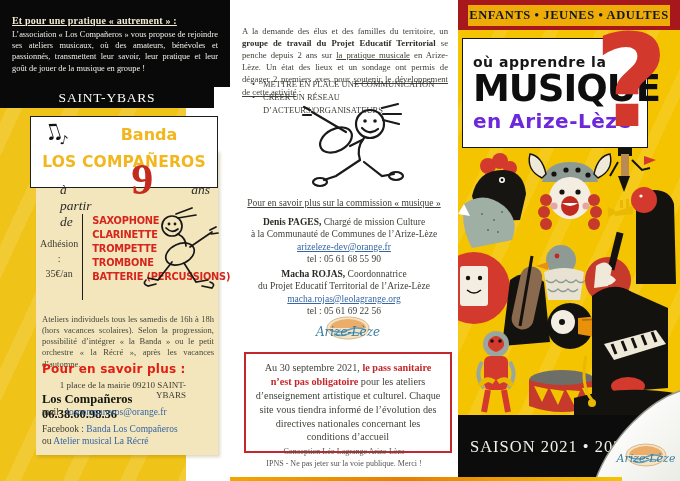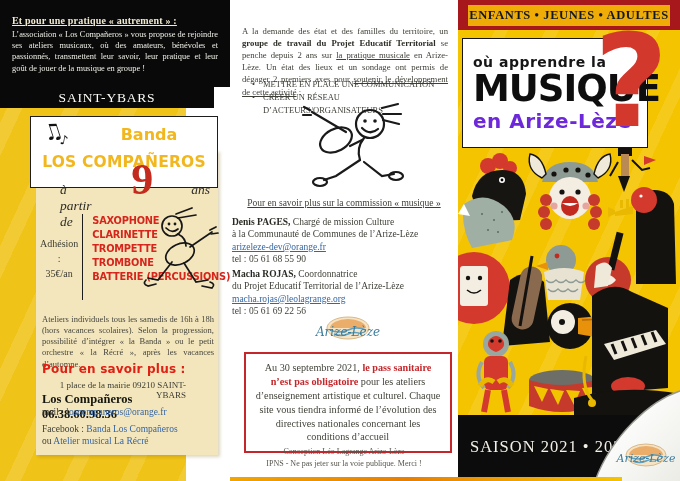--- a/index.html
+++ b/index.html
@@ -45,21 +45,21 @@
 
   
   .center-col{left:230px;top:0;width:228px;height:481px;background:#ffffff;}
   .intro{left:242px;top:16px;width:206px;font-size:8.7px;line-height:1.4;color:#3F3F38;text-align:justify;}
   .intro b{color:#2e2e28;margin-top:25px;}
   .intro .ul{text-decoration:underline;}
   .bullets{left:252px;top:78px;width:196px;font-size:8.5px;color:#3F3F38;line-height:1.55;}
   .bullets .b{display:flex;gap:8px;}
   .runner{left:290px;top:102px;}
   .commission{left:232px;top:198px;width:224px;text-align:center;font-size:9.5px;color:#3F3F38;text-decoration:underline;}
-  .contact{width:224px;text-align:left;font-size:9.5px;color:#3F3F38;line-height:1.3;}
+  .contact{width:224px;text-align:center;font-size:9.5px;color:#3F3F38;line-height:1.3;}
   .contact .nm{font-weight:bold;color:#2a2a24;}
   .c1{left:232px;top:216px;}
   .c2{left:232px;top:268px;}
   .mini-logo{left:312px;top:314px;}
   .covid{left:244px;top:352px;width:188px;border:2px solid #C3272B;background:#fff;
     padding:7px 8px;font-size:10.2px;line-height:1.36;color:#44443C;text-align:center;}
   .covid .rd{color:#C3272B;font-weight:bold;}
   .conception{left:232px;top:446px;width:224px;text-align:center;font-size:8px;line-height:1.5;color:#55544C;}
 
   
@@ -155,21 +155,21 @@
     <span>Facebook : </span><span class="link">Banda Los Compañeros</span>
   </div>
   <div class="abs fb2">
     <span>ou </span><span class="link">Atelier musical La Récré</span>
   </div>
 </div>
 
 <div class="abs center-col"></div>
 
 <p class="abs intro">
-  <span>A la demande des état et des familles du territoire, un </span><b>groupe de travail du Projet Educatif Territorial</b><span> se penche depuis 2 ans sur </span><span class="ul">la pratique musicale</span><span> en Arize-Lèze. Un état des lieux et un sondage ont permis de dégager 2 premiers axes pour </span><span class="ul">soutenir le développement de cette activité</span><span> :</span>
+  <span>A la demande des élus et des familles du territoire, un </span><b>groupe de travail du Projet Educatif Territorial</b><span> se penche depuis 2 ans sur </span><span class="ul">la pratique musicale</span><span> en Arize-Lèze. Un état des lieux et un sondage ont permis de dégager 2 premiers axes pour </span><span class="ul">soutenir le développement de cette activité</span><span> :</span>
 </p>
 
 <div class="abs bullets">
   <div class="b">
     <span>•</span>
     <span>METTRE EN PLACE UNE COMMUNICATION</span>
   </div>
   <div class="b">
     <span>•</span>
     <span>CRÉER UN RÉSEAU D’ACTEURS/ORGANISATEURS</span>

